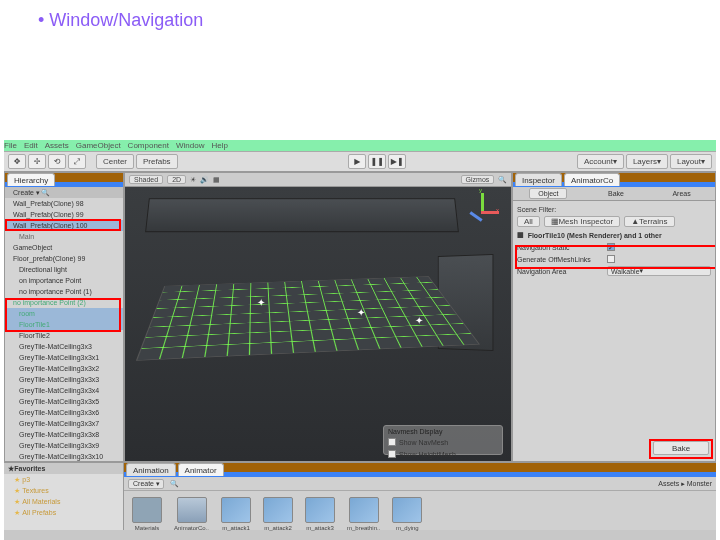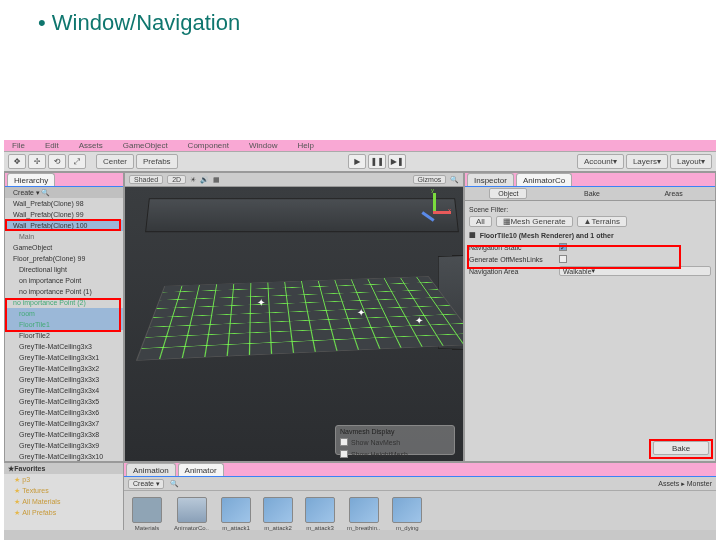--- a/index.html
+++ b/index.html
@@ -1,35 +1,35 @@
 <!DOCTYPE html>
 <html><head>
 <meta charset="utf-8">
 <style>
 *{box-sizing:border-box;margin:0;padding:0;font-family:Arial,sans-serif}
 body{width:720px;height:540px;background:#fff;overflow:hidden}
 .slide{width:720px;height:540px;position:relative;background:#fff}
 .title{text-align:center;font-size:34px;font-weight:400;color:#000;margin-top:22px;margin-left:30px}
-.bullet{font-size:22px;color:#0f766e;margin:10px 0 8px 38px}
+.bullet{font-size:18px;color:#8b5cf6;margin:10px 0 8px 38px}
 .editor{position:absolute;left:4px;top:130px;width:712px;height:404px;background:#c8c8c8;font-size:8px;color:#333}
 
 
-.menubar{height:12px;background:#f9a8d4;border-bottom:1px solid #aaa;padding-left:8px;display:flex;align-items:center;gap:20px}
+.menubar{height:12px;background:#86efac;border-bottom:1px solid #aaa;padding-left:0;display:flex;align-items:center;gap:7px}
 .menubar span{color:#555}
 
 
 .toolbar{height:20px;background:#ddd;border-bottom:1px solid #999;display:flex;align-items:center;justify-content:space-between;padding:0 4px}
 .tool-left,.tool-mid,.tool-right{display:flex;gap:2px;align-items:center}
 .tbtn{width:18px;height:15px;background:#eee;border:1px solid #aaa;border-radius:2px;display:flex;align-items:center;justify-content:center;font-size:8px;color:#444}
 .chip{height:15px;padding:0 6px;background:#e8e8e8;border:1px solid #aaa;border-radius:2px;display:flex;align-items:center;font-size:8px;color:#444}
 
 
 .work{display:flex;height:290px}
 .panel{background:#ddd;border:1px solid #999;display:flex;flex-direction:column}
-.tabrow{height:14px;background:#f9a8d4;display:flex;align-items:center;border-bottom:1px solid #3b82f6}
+.tabrow{height:14px;background:#a16207;display:flex;align-items:flex-start;border-bottom:5px solid #3b82f6}
 .tab{height:13px;padding:0 6px;font-size:8px;background:#e2e2e2;border:1px solid #aaa;border-bottom:none;border-radius:3px 3px 0 0;margin-left:2px;display:flex;align-items:center}
 .tab.active{background:#f5f5f5}
 .panelbody{flex:1;background:#d4d4d4;overflow:hidden;position:relative}
 
 
 .hier{width:120px}
 .hrow{height:11px;padding:0 2px 0 8px;font-size:7px;color:#333;display:flex;align-items:center;white-space:nowrap;overflow:hidden}
 .hrow.sel{background:#9bb8d8}
 .redbox1{position:absolute;border:2px solid red}
 
@@ -46,21 +46,21 @@
 .light{position:absolute;width:12px;height:12px;color:#fff;font-size:10px}
 .gizmo{position:absolute;right:8px;top:6px;width:40px;height:40px}
 .yaxis{position:absolute;left:18px;top:0;width:3px;height:18px;background:#7bdc3e}
 .xaxis{position:absolute;left:18px;top:18px;width:18px;height:3px;background:#e85a5a}
 .zaxis{position:absolute;left:6px;top:22px;width:14px;height:3px;background:#5a8ae8;transform:rotate(35deg)}
 .navdisp{position:absolute;right:8px;bottom:6px;width:120px;height:30px;background:rgba(150,150,150,0.55);border:1px solid #888;border-radius:3px;padding:2px 4px;font-size:7px;color:#333}
 .navdisp .nrow{display:flex;align-items:center;gap:3px;height:12px}
 .ck{width:8px;height:8px;background:#eee;border:1px solid #888}
 
 
-.insp{width:252px}
+.insp{width:204px}
 .insptabs{height:14px;display:flex;align-items:center;justify-content:space-around;background:#ccc;border-bottom:1px solid #999;font-size:7px}
 .inspbtn{padding:0 8px;height:11px;display:flex;align-items:center;border-radius:2px}
 .inspbtn.active{background:#e8e8e8;border:1px solid #aaa}
 .field{display:flex;align-items:center;height:12px;padding:0 4px;font-size:7px;color:#333;gap:4px}
 .field .lbl{flex:0 0 86px}
 .field .val{flex:1}
 .drop{background:#e6e6e6;border:1px solid #aaa;border-radius:2px;padding:0 3px;height:10px;display:flex;align-items:center}
 .bakebtn{position:absolute;right:6px;bottom:6px;width:56px;height:14px;background:#e6e6e6;border:1px solid #aaa;border-radius:2px;font-size:8px;display:flex;align-items:center;justify-content:center}
 
 
@@ -202,21 +202,21 @@
    <div class="inspbtn active">Object</div>
    <div class="inspbtn">Bake</div>
    <div class="inspbtn">Areas</div>
   </div>
   <div class="panelbody">
    <div class="field" style="margin-top:2px">
               <span>Scene Filter:</span>
             </div>
    <div class="field">
     <div class="chip" style="height:11px">All</div>
-    <div class="chip" style="height:11px">▦ <span>Mesh Generate</span></div>
+    <div class="chip" style="height:11px">▦ <span>Mesh Inspector</span></div>
     <div class="chip" style="height:11px">▲ <span>Terrains</span></div>
    </div>
    <div class="field" style="font-weight:bold;margin-top:2px">▦ <span>FloorTile10 (Mesh Renderer) and 1 other</span></div>
    <div class="field">
     <span class="lbl">Navigation Static</span>
     <div class="ck" style="background:#7aa8d4">✓</div>
    </div>
    <div class="field">
     <span class="lbl">Generate OffMeshLinks</span>
     <div class="ck"></div>

